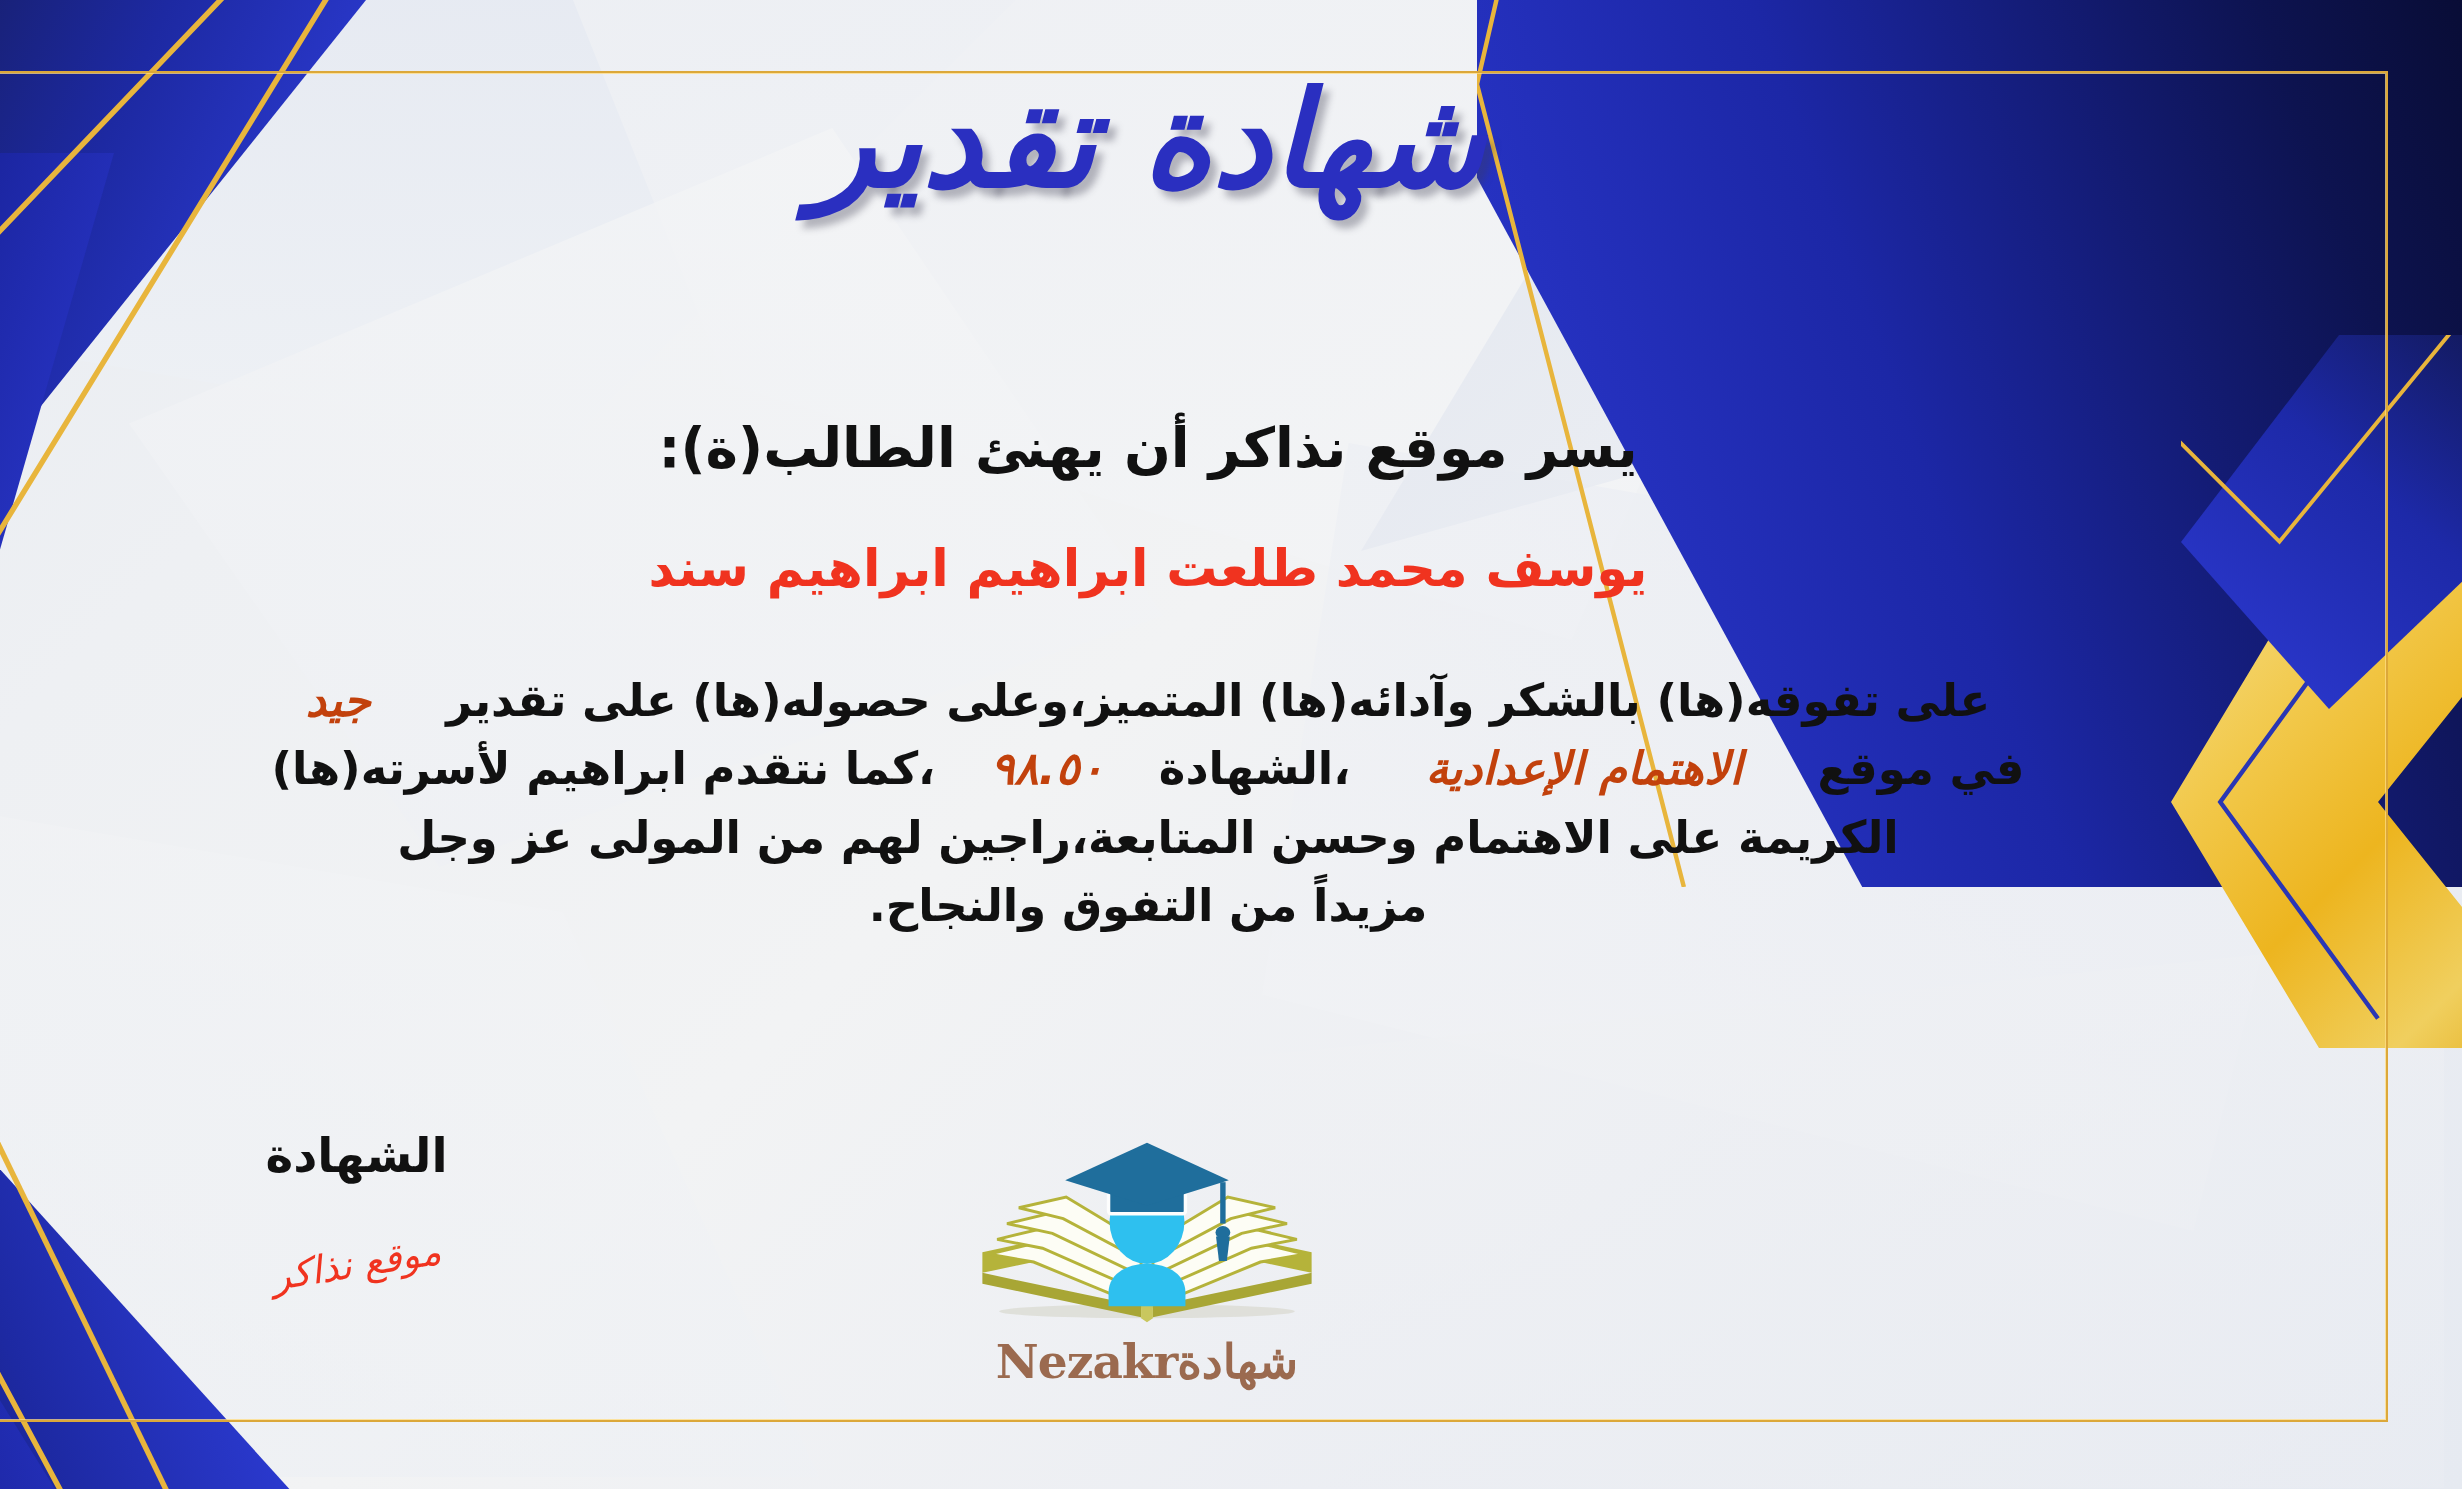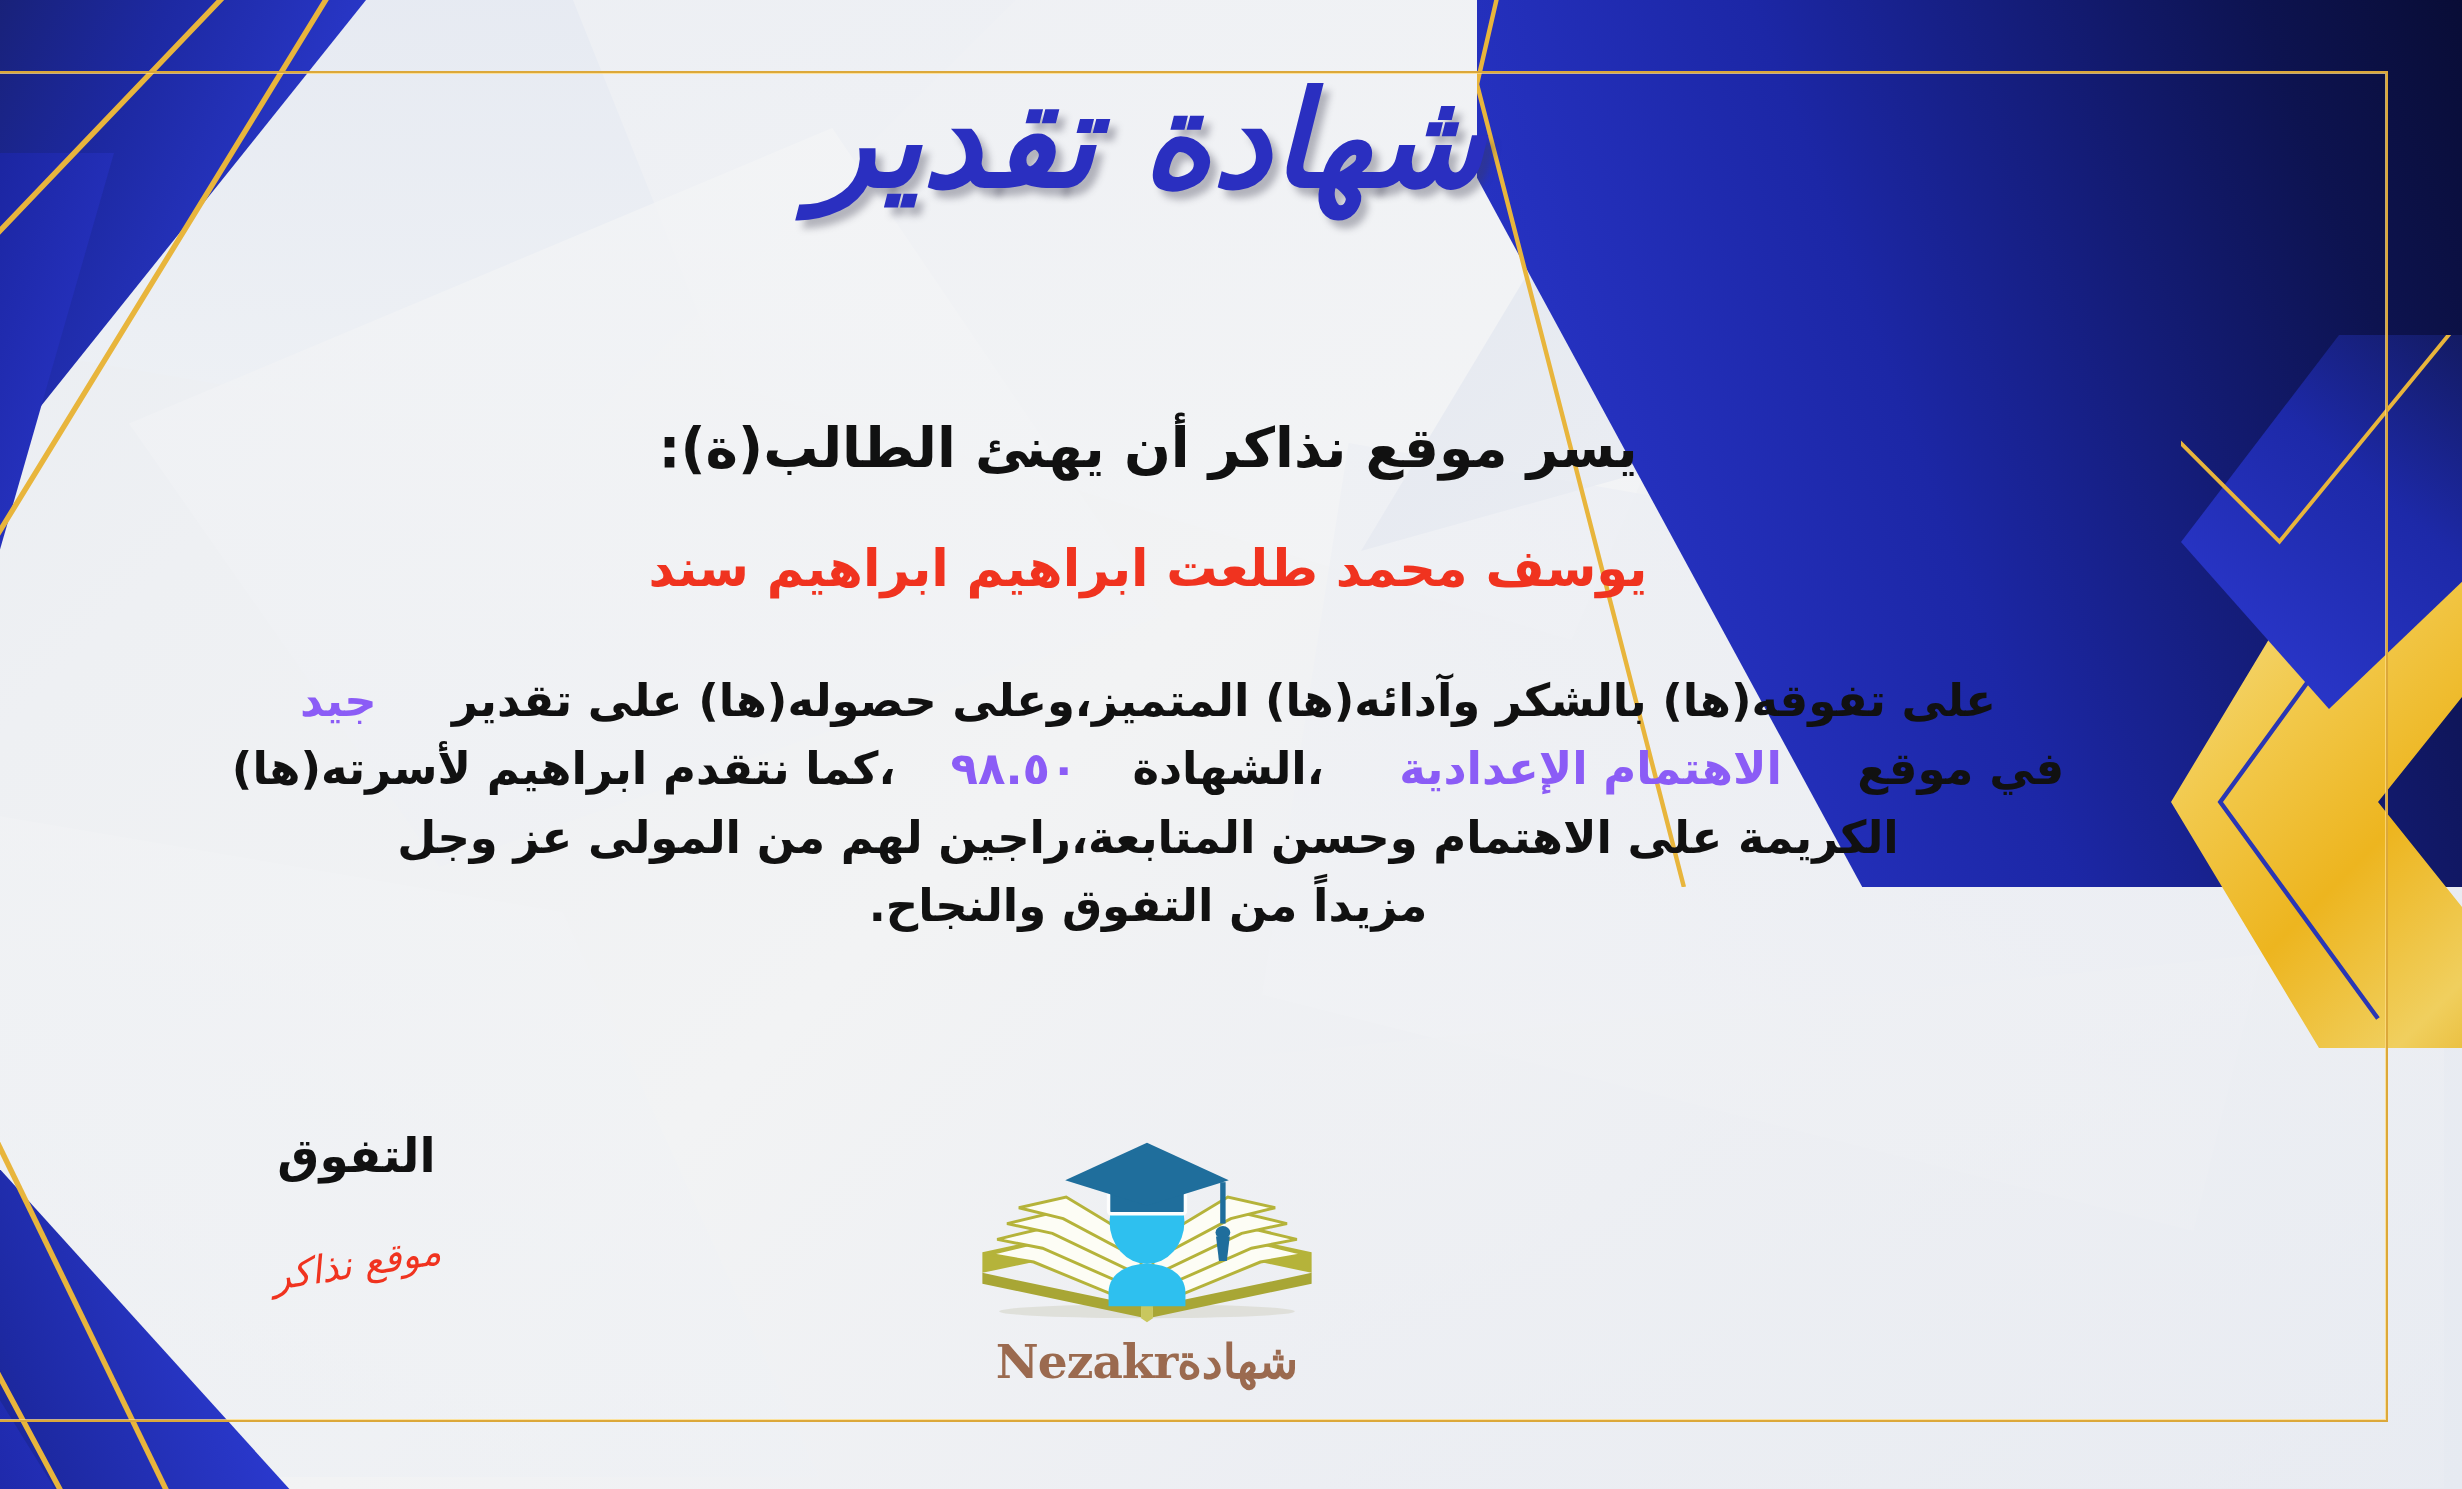--- a/index.html
+++ b/index.html
@@ -165,21 +165,21 @@
     top: 667px;
     left: 118px;
     right: 118px;
     text-align: center;
     font-size: 45px;
     font-weight: 600;
     color: #111111;
     line-height: 1.52;
   }
   .body-line { white-space: nowrap; }
-  .hl { color: #8b5cf6; font-weight: 700; }
+  .hl { color: #c2410c; font-weight: 700; font-style: italic; }
   .gap { display: inline-block; width: 44px; }
   .gap-sm { display: inline-block; width: 23.6px; }
 
   
   .signature-area {
     position: absolute;
     left: 345px;
     top: 1128px;
     width: 355px;
     text-align: center;
@@ -295,21 +295,21 @@
         <span class="gap-sm"></span>
         <span>،كما نتقدم ابراهيم لأسرته(ها)</span>
       </div>
 
       <div class="body-line">الكريمة على الاهتمام وحسن المتابعة،راجين لهم من المولى عز وجل</div>
 
       <div class="body-line">مزيداً من التفوق والنجاح.</div>
     </div>
 
     <div class="signature-area">
-      <div class="sig-label">التفوق</div>
+      <div class="sig-label">الشهادة</div>
       <div class="sig-script">موقع نذاكر</div>
     </div>
 
     <div class="logo">
       <div class="logo-mark">
         <svg width="424" height="207" viewBox="0 0 860 420">
 
           <ellipse cx="430" cy="378" rx="300" ry="14" fill="#d8d8cf" opacity=".7"></ellipse>
 
           <path d="M96 300 L96 258 L200 236 L200 278 Z" fill="#b5b33a"></path>

